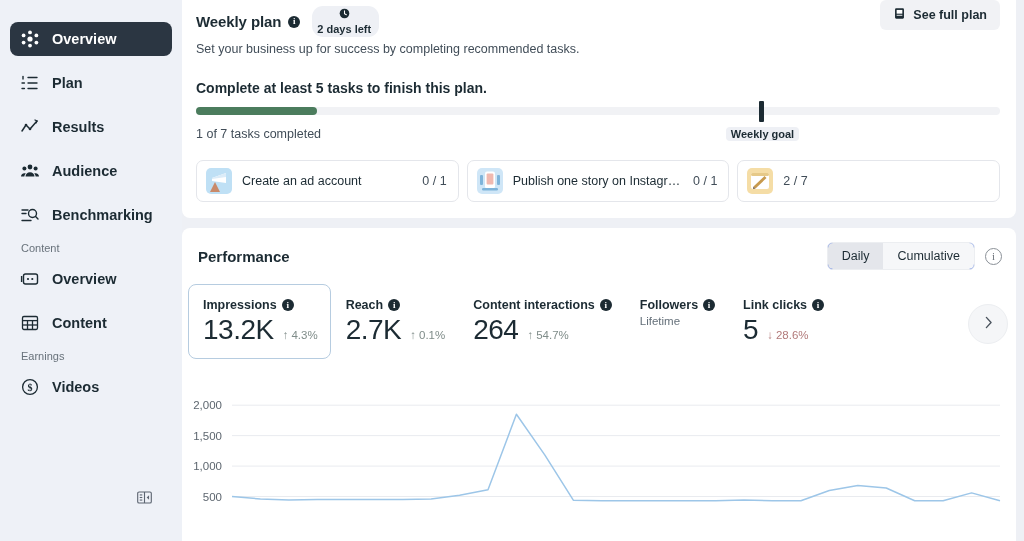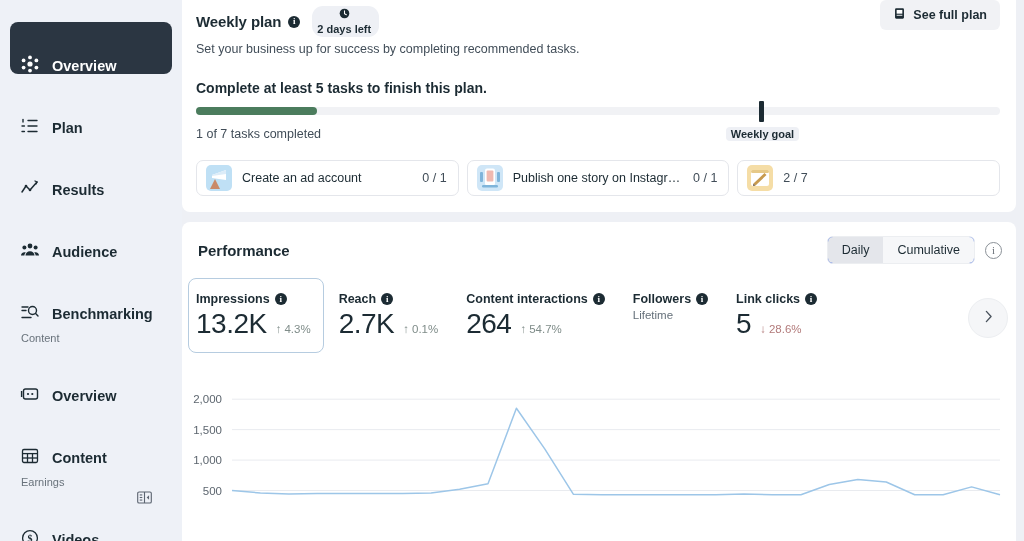--- a/index.html
+++ b/index.html
@@ -13,22 +13,22 @@
 
   
   .sidebar {
     width: 182px; height: 541px;
     background: #eef1f7;
     padding: 22px 0 0 0;
     position: relative;
     flex: 0 0 182px;
   }
   .nav-item {
-    display: flex; align-items: flex-end; gap: 12px;
-    height: 52px; margin: 0 10px 10px 10px;
+    display: flex; align-items: center; gap: 12px;
+    height: 34px; margin: 0 10px 10px 10px;
     padding: 0 10px;
     border-radius: 8px;
     color: #1c2b33;
     font-size: 14.5px; font-weight: bold;
     cursor: pointer;
     white-space: nowrap;
   }
   .nav-item.active { background: #2b3642; color: #ffffff; }
   .nav-icon { width: 20px; height: 20px; flex: 0 0 20px; display: block; }
   .nav-section {
@@ -109,21 +109,21 @@
     position: absolute;
     font-size: 11px; font-weight: bold; color: #1c2b33;
     background: #eef0f5; border-radius: 4px; padding: 1px 5px;
     white-space: nowrap;
   }
   .task-row { display: flex; gap: 8px; margin-top: 17px; }
   .task-chip {
     flex: 1 1 0;
     display: flex; align-items: center; gap: 10px;
     border: 1px solid #e4e6eb; border-radius: 7px;
-    height: 36px; padding: 0 11px 0 9px;
+    height: 42px; padding: 0 11px 0 9px;
     cursor: pointer; background: #fff;
     min-width: 0;
   }
   .task-thumb { width: 26px; height: 26px; border-radius: 5px; flex: 0 0 26px; }
   .task-label {
     font-size: 12.5px; color: #1c2b33; flex: 1 1 auto;
     overflow: hidden; text-overflow: ellipsis; white-space: nowrap;
   }
   .task-count { font-size: 12.5px; color: #414d58; white-space: nowrap; }
 
@@ -170,21 +170,21 @@
   .metrics-row {
     display: flex; align-items: flex-start;
     margin: 14px 0 0 0; padding: 0 0 0 6px;
     position: relative;
   }
   .metric {
     padding: 13px 12px 12px 14px;
     border: 1px solid transparent; border-radius: 8px;
     min-width: 0;
   }
-  .metric.selected { border-color: #b6cce0; background: #fff; padding-left: 7px; }
+  .metric.selected { border-color: #b6cce0; background: #fff; }
   .metric-name {
     display: flex; align-items: center; gap: 5px;
     font-size: 12.5px; font-weight: bold; color: #1c2b33;
     white-space: nowrap;
   }
   .metric-sub { font-size: 11.5px; color: #65707a; margin-top: 3px; }
   .metric-val-row { display: flex; align-items: baseline; gap: 9px; margin-top: 2px; }
   .metric-val { font-size: 28px; color: #1c2b33; letter-spacing: -0.5px; }
   .metric-delta { font-size: 11.5px; display: flex; align-items: baseline; gap: 3px; white-space: nowrap; }
   .metric-delta.up { color: #7f8c89; }

